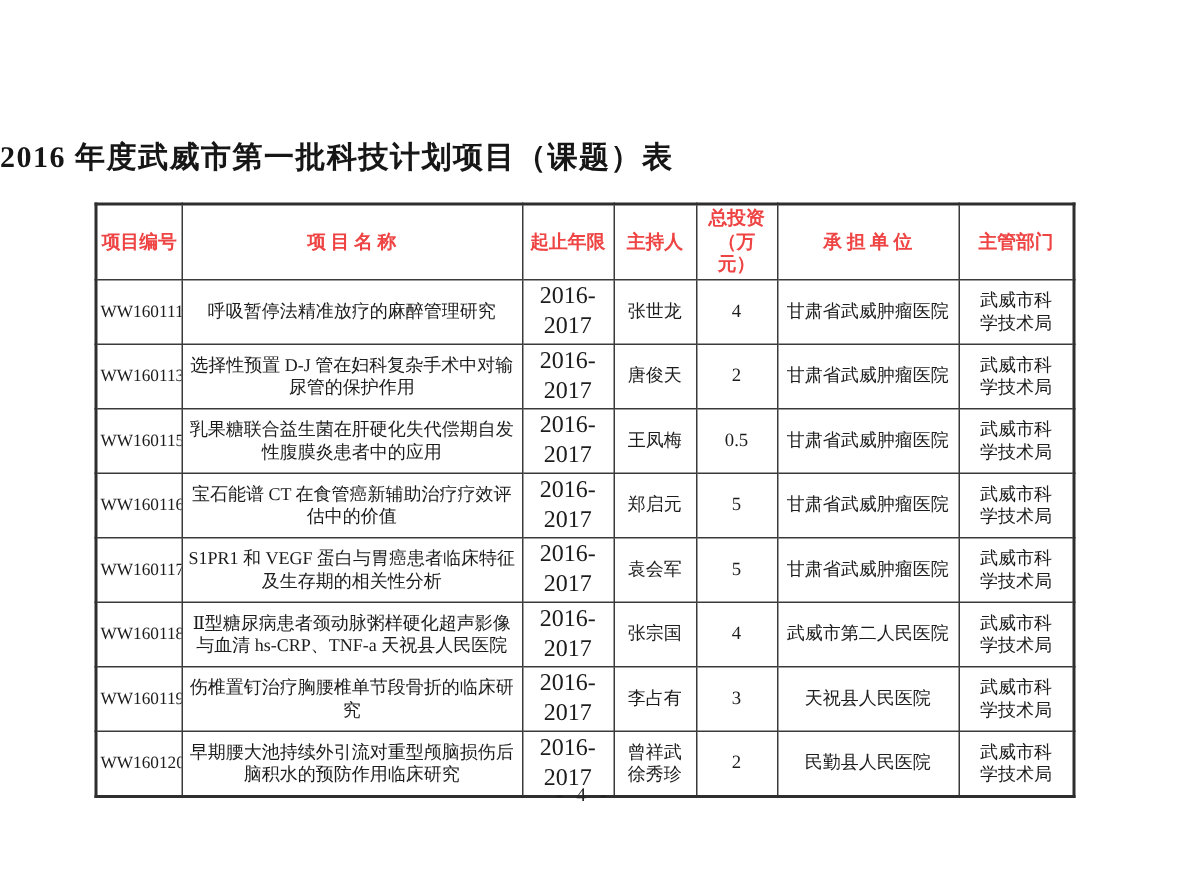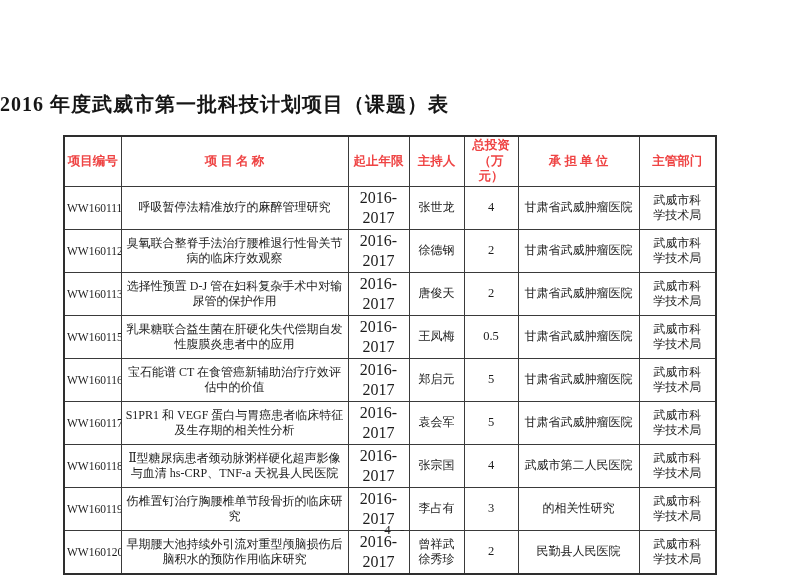--- a/index.html
+++ b/index.html
@@ -114,30 +114,20 @@
     <td class="c-id">WW160111</td>
     <td class="c-name">呼吸暂停法精准放疗的麻醉管理研究</td>
     <td class="c-years">2016-2017</td>
     <td class="c-leader">张世龙</td>
     <td class="c-invest">4</td>
     <td class="c-unit">甘肃省武威肿瘤医院</td>
     <td class="c-dept">武威市科
 学技术局</td>
   </tr>
         <tr>
-    <td class="c-id">WW160112</td>
-    <td class="c-name">臭氧联合整脊手法治疗腰椎退行性骨关节病的临床疗效观察</td>
-    <td class="c-years">2016-2017</td>
-    <td class="c-leader">徐德钢</td>
-    <td class="c-invest">2</td>
-    <td class="c-unit">甘肃省武威肿瘤医院</td>
-    <td class="c-dept">武威市科
-学技术局</td>
-  </tr>
-        <tr>
     <td class="c-id">WW160113</td>
     <td class="c-name">选择性预置 D-J 管在妇科复杂手术中对输尿管的保护作用</td>
     <td class="c-years">2016-2017</td>
     <td class="c-leader">唐俊天</td>
     <td class="c-invest">2</td>
     <td class="c-unit">甘肃省武威肿瘤医院</td>
     <td class="c-dept">武威市科
 学技术局</td>
   </tr>
         <tr>
@@ -179,21 +169,21 @@
     <td class="c-unit">武威市第二人民医院</td>
     <td class="c-dept">武威市科
 学技术局</td>
   </tr>
         <tr>
     <td class="c-id">WW160119</td>
     <td class="c-name">伤椎置钉治疗胸腰椎单节段骨折的临床研究</td>
     <td class="c-years">2016-2017</td>
     <td class="c-leader">李占有</td>
     <td class="c-invest">3</td>
-    <td class="c-unit">的相关性研究</td>
+    <td class="c-unit">天祝县人民医院</td>
     <td class="c-dept">武威市科
 学技术局</td>
   </tr>
         <tr>
     <td class="c-id">WW160120</td>
     <td class="c-name">早期腰大池持续外引流对重型颅脑损伤后脑积水的预防作用临床研究</td>
     <td class="c-years">2016-2017</td>
     <td class="c-leader">曾祥武
 徐秀珍</td>
     <td class="c-invest">2</td>

